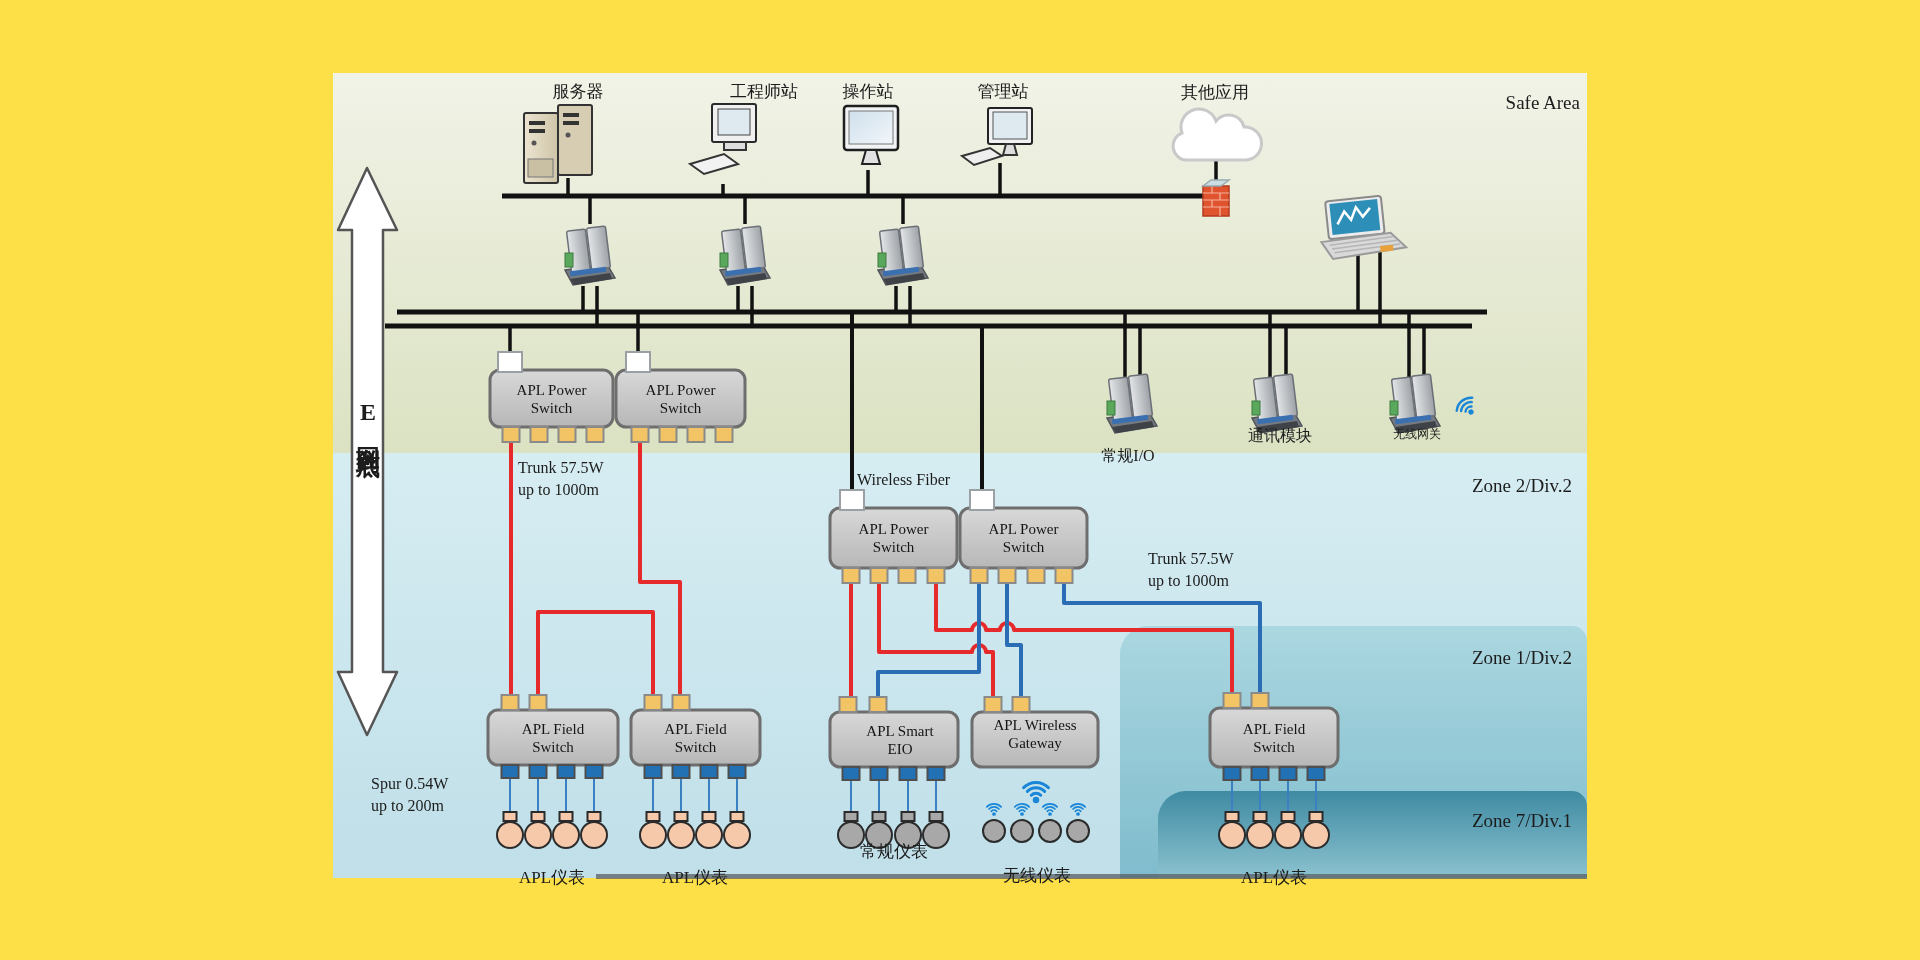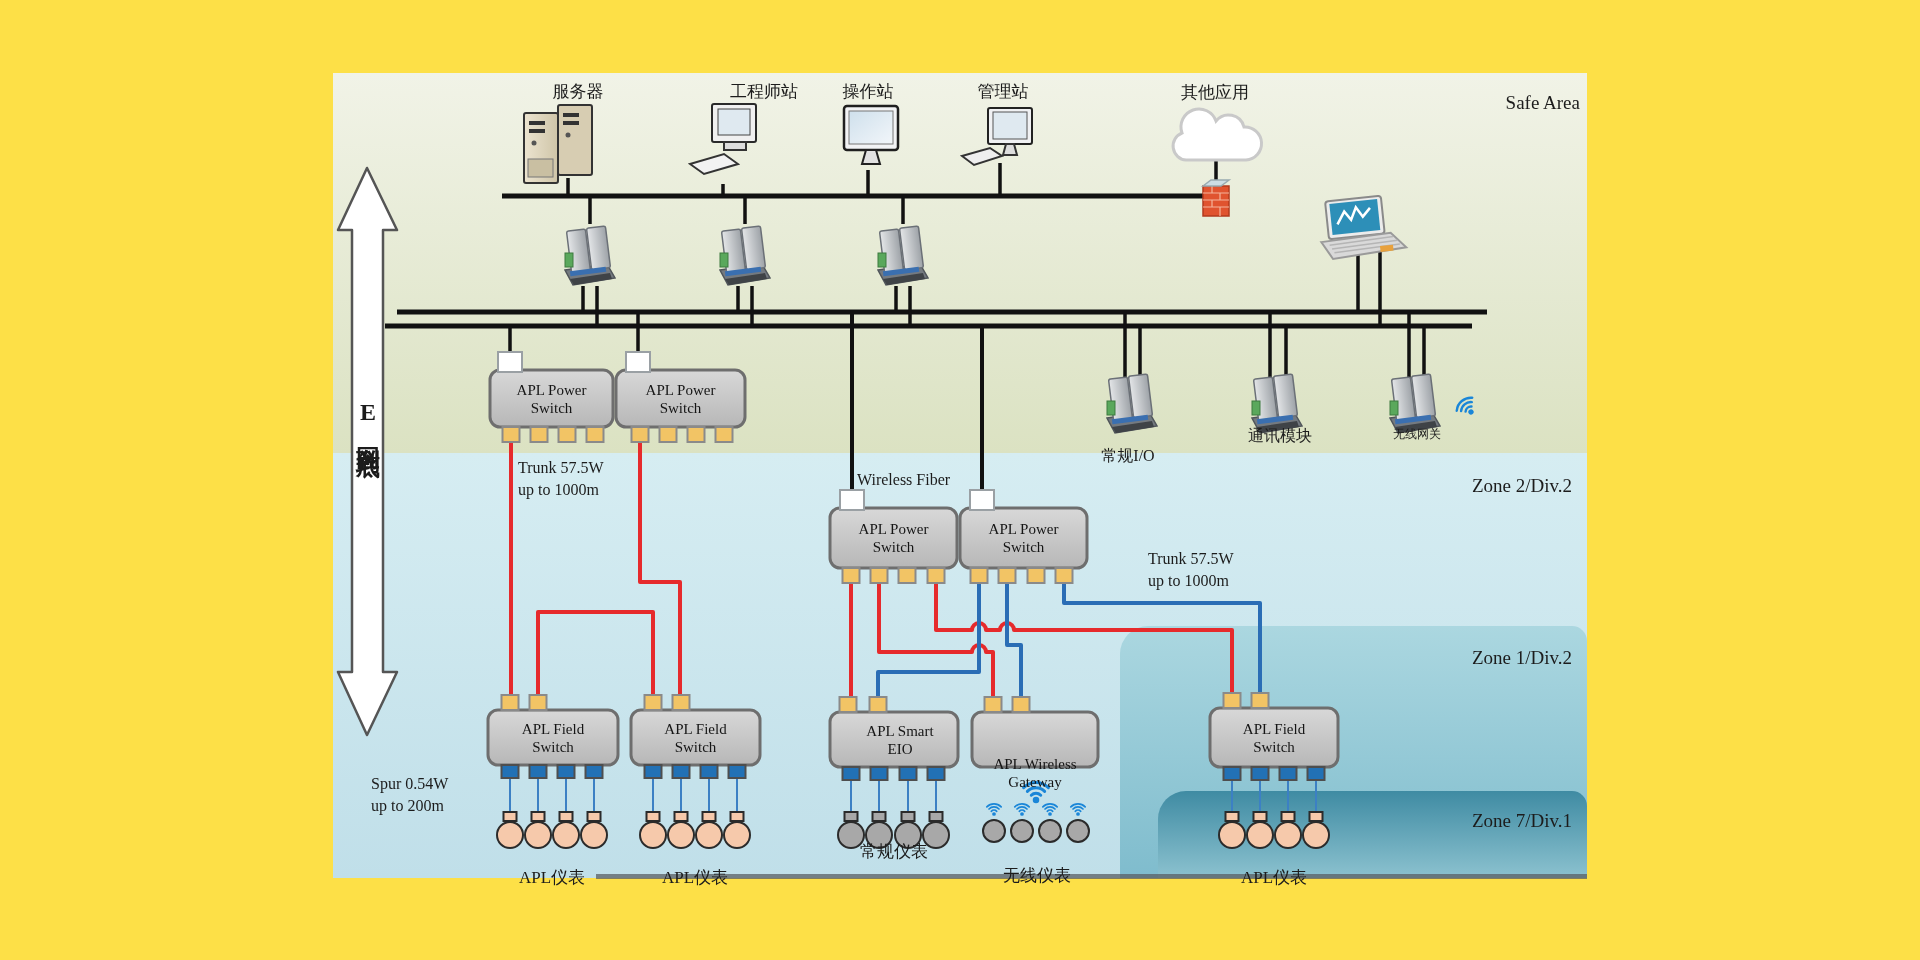--- a/index.html
+++ b/index.html
@@ -379,21 +379,21 @@
   <span>Switch</span>
 </div>
 <div class="boxlbl" style="left:631px;top:710px;width:129px;height:55px;">
   <span>APL Field</span>
   <span>Switch</span>
 </div>
 <div class="boxlbl" style="left:830px;top:712px;width:140px;height:55px;">
   <span>APL Smart</span>
   <span>EIO</span>
 </div>
-<div class="boxlbl" style="left:972px;top:712px;width:126px;height:43px;margin-top:39px;">
+<div class="boxlbl" style="left:972px;top:712px;width:126px;height:43px;">
   <span>APL Wireless</span>
   <span>Gateway</span>
 </div>
 <div class="boxlbl" style="left:1210px;top:708px;width:128px;height:59px;">
   <span>APL Field</span>
   <span>Switch</span>
 </div>
 
 <div class="lbl inst" style="left:552px;top:850px;">APL仪表</div>
 <div class="lbl inst" style="left:695px;top:850px;">APL仪表</div>

